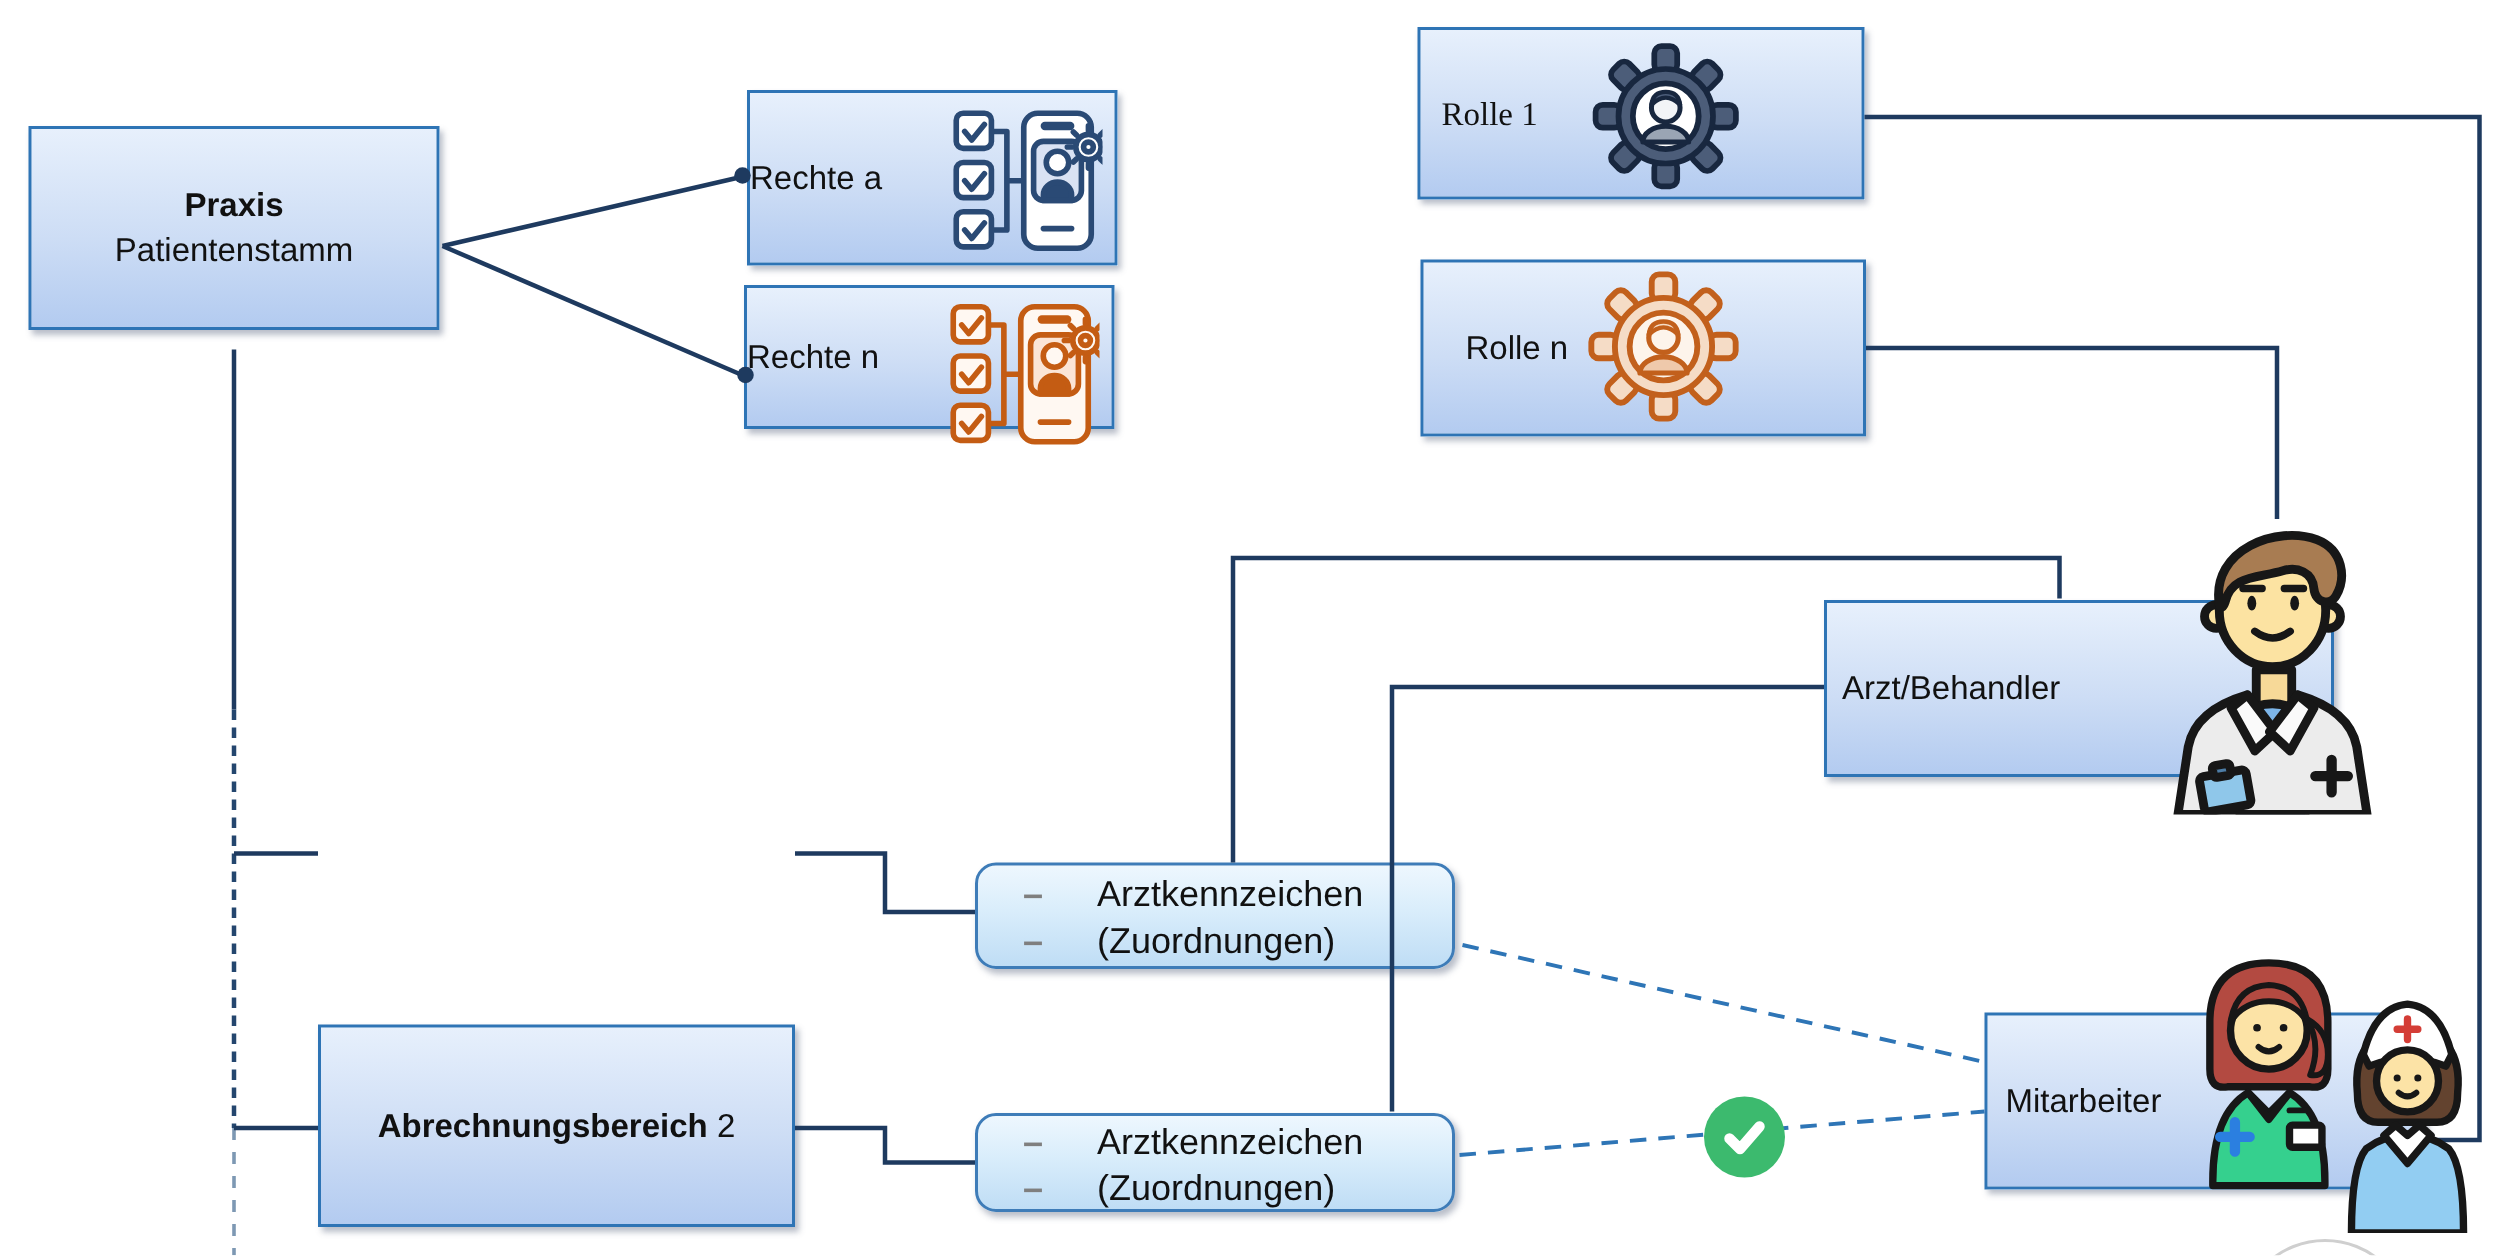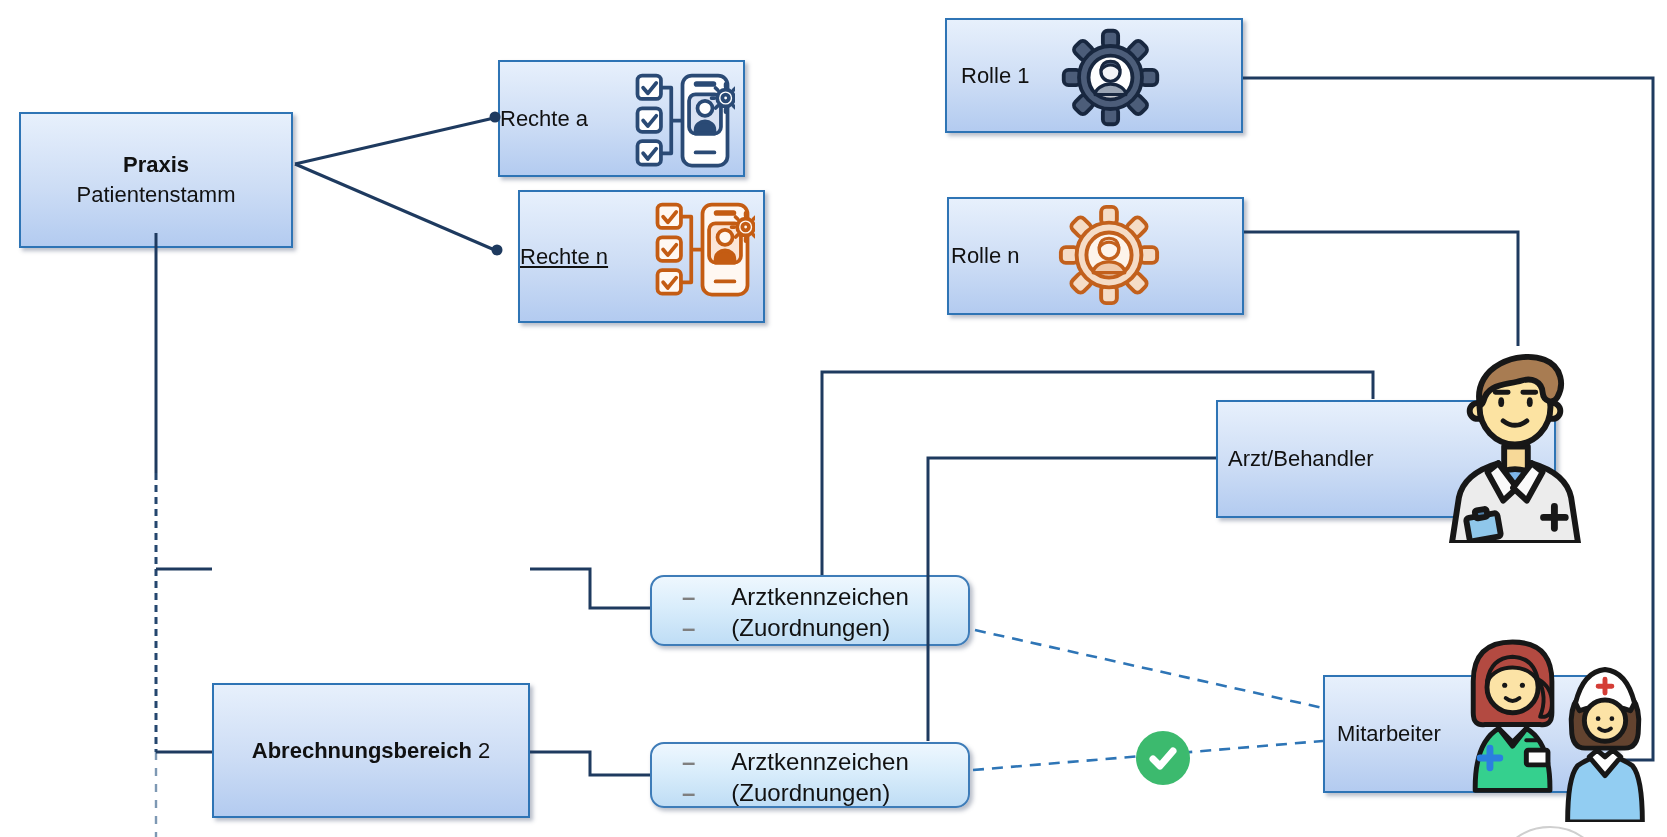--- a/index.html
+++ b/index.html
@@ -69,21 +69,21 @@
     <path class="wire" d="M1216 458 L928 458 L928 741"></path>
 
     <path class="wire" d="M1243 78 L1653 78 L1653 760 L1618 760"></path>
 
     <path class="wire" d="M1244 232 L1518 232 L1518 346"></path>
 
     <path class="wire-dash-blue" d="M975 630 L1323 708"></path>
     <path class="wire-dash-blue" d="M973 770 L1323 741"></path>
   </svg>
 
-  <div class="node col-center" style="left:19px;top:112px;width:274px;height:136px;line-height:30px;">
+  <div class="node col-center" style="left:19px;top:84px;width:274px;height:136px;line-height:30px;">
     <div class="bold lbl">Praxis</div>
     <div class="lbl">Patientenstamm</div>
   </div>
 
   <div class="node vcenter pad-l" style="left:498px;top:60px;width:247px;height:117px;">
     <span class="lbl">Rechte a</span>
     <svg class="clp clp-blue" style="position:absolute;right:8px;top:6px;" width="105" height="105" viewBox="0 0 112 112">
       <path class="s nf" d="M33 21 H44 V91 H33 M44 56 H56"></path>
       <rect class="s f-bg" x="8" y="8" width="25" height="25" rx="5"></rect>
         <path class="s nf" d="M14 21 l5 6 l9 -11"></path>
@@ -96,21 +96,21 @@
       <rect class="s f-lt" x="63" y="28" width="34" height="42" rx="7"></rect>
       <circle class="s f-bg" cx="80" cy="43" r="8"></circle>
       <path class="s f-st" d="M70 70 v-4 a10 9 0 0 1 20 0 v4 z"></path>
       <path class="s nf" d="M70 90 h20"></path>
       <circle class="s f-bg" cx="102" cy="32" r="9"></circle>
         <circle class="s f-bg" cx="102" cy="32" r="3.5"></circle>
       <path class="s nf" d="M102 20 v-3 M102 44 v3 M90 32 h-3 M114 32 h3 M93.5 23.5 l-2.2 -2.2 M110.5 40.5 l2.2 2.2 M93.5 40.5 l-2.2 2.2 M110.5 23.5 l2.2 -2.2"></path>
     </svg>
   </div>
 
-  <div class="node vcenter pad-l" style="left:518px;top:190px;width:247px;height:133px;text-decoration:underline;">
+  <div class="node vcenter pad-l" style="left:496px;top:190px;width:247px;height:96px;">
     <span class="lbl">Rechte n</span>
     <svg class="clp clp-orange" style="position:absolute;right:8px;top:5px;" width="105" height="105" viewBox="0 0 112 112">
       <path class="s nf" d="M33 21 H44 V91 H33 M44 56 H56"></path>
       <rect class="s f-bg" x="8" y="8" width="25" height="25" rx="5"></rect>
         <path class="s nf" d="M14 21 l5 6 l9 -11"></path>
       <rect class="s f-bg" x="8" y="43" width="25" height="25" rx="5"></rect>
         <path class="s nf" d="M14 56 l5 6 l9 -11"></path>
       <rect class="s f-bg" x="8" y="78" width="25" height="25" rx="5"></rect>
         <path class="s nf" d="M14 91 l5 6 l9 -11"></path>
       <rect class="s f-bg" x="56" y="8" width="48" height="96" rx="10"></rect>
@@ -118,42 +118,42 @@
       <rect class="s f-lt" x="63" y="28" width="34" height="42" rx="7"></rect>
       <circle class="s f-bg" cx="80" cy="43" r="8"></circle>
       <path class="s f-st" d="M70 70 v-4 a10 9 0 0 1 20 0 v4 z"></path>
       <path class="s nf" d="M70 90 h20"></path>
       <circle class="s f-bg" cx="102" cy="32" r="9"></circle>
         <circle class="s f-bg" cx="102" cy="32" r="3.5"></circle>
       <path class="s nf" d="M102 20 v-3 M102 44 v3 M90 32 h-3 M114 32 h3 M93.5 23.5 l-2.2 -2.2 M110.5 40.5 l2.2 2.2 M93.5 40.5 l-2.2 2.2 M110.5 23.5 l2.2 -2.2"></path>
     </svg>
   </div>
 
-  <div class="node vcenter" style="left:945px;top:18px;width:298px;height:115px;padding-left:14px;">
+  <div class="node vcenter" style="left:945px;top:18px;width:298px;height:115px;padding-left:14px;font-family:Liberation Serif, serif;">
     <span class="lbl">Rolle 1</span>
     <svg class="gp gp-blue" style="position:absolute;left:111px;top:5px;" width="105" height="105" viewBox="0 0 110 110">
       <g fill="var(--gear)" stroke="var(--gst)" stroke-width="4" class="s">
         <rect x="47" y="6" width="16" height="18" rx="5"></rect>
         <rect x="47" y="6" width="16" height="18" rx="5" transform="rotate(45 55 55)"></rect>
         <rect x="47" y="6" width="16" height="18" rx="5" transform="rotate(90 55 55)"></rect>
         <rect x="47" y="6" width="16" height="18" rx="5" transform="rotate(135 55 55)"></rect>
         <rect x="47" y="6" width="16" height="18" rx="5" transform="rotate(180 55 55)"></rect>
         <rect x="47" y="6" width="16" height="18" rx="5" transform="rotate(225 55 55)"></rect>
         <rect x="47" y="6" width="16" height="18" rx="5" transform="rotate(270 55 55)"></rect>
         <rect x="47" y="6" width="16" height="18" rx="5" transform="rotate(315 55 55)"></rect>
         <circle cx="55" cy="55" r="33"></circle>
       </g>
       <circle cx="55" cy="55" r="23" fill="var(--inner)" stroke="var(--gst)" stroke-width="4"></circle>
       <path d="M39 73 a16 11 0 0 1 32 0 z" fill="var(--bust)" stroke="var(--gst)" stroke-width="3.5" class="s"></path>
       <circle cx="55" cy="49" r="10" fill="var(--head)" stroke="var(--gst)" stroke-width="3.5"></circle>
       <path d="M45 47 q1 -9 10 -9 q9 0 10 9 q-5 -5 -10 -5 q-5 0 -10 5 z" fill="var(--gear)" stroke="var(--gst)" stroke-width="3" class="s"></path>
     </svg>
   </div>
 
-  <div class="node vcenter" style="left:947px;top:173px;width:297px;height:118px;padding-left:2px;margin-top:24px;">
+  <div class="node vcenter" style="left:947px;top:173px;width:297px;height:118px;padding-left:28px;">
     <span class="lbl">Rolle n</span>
     <svg class="gp gp-orange" style="position:absolute;left:106px;top:2px;" width="108" height="108" viewBox="0 0 110 110">
       <g fill="var(--gear)" stroke="var(--gst)" stroke-width="4" class="s">
         <rect x="47" y="6" width="16" height="18" rx="5"></rect>
         <rect x="47" y="6" width="16" height="18" rx="5" transform="rotate(45 55 55)"></rect>
         <rect x="47" y="6" width="16" height="18" rx="5" transform="rotate(90 55 55)"></rect>
         <rect x="47" y="6" width="16" height="18" rx="5" transform="rotate(135 55 55)"></rect>
         <rect x="47" y="6" width="16" height="18" rx="5" transform="rotate(180 55 55)"></rect>
         <rect x="47" y="6" width="16" height="18" rx="5" transform="rotate(225 55 55)"></rect>
         <rect x="47" y="6" width="16" height="18" rx="5" transform="rotate(270 55 55)"></rect>

